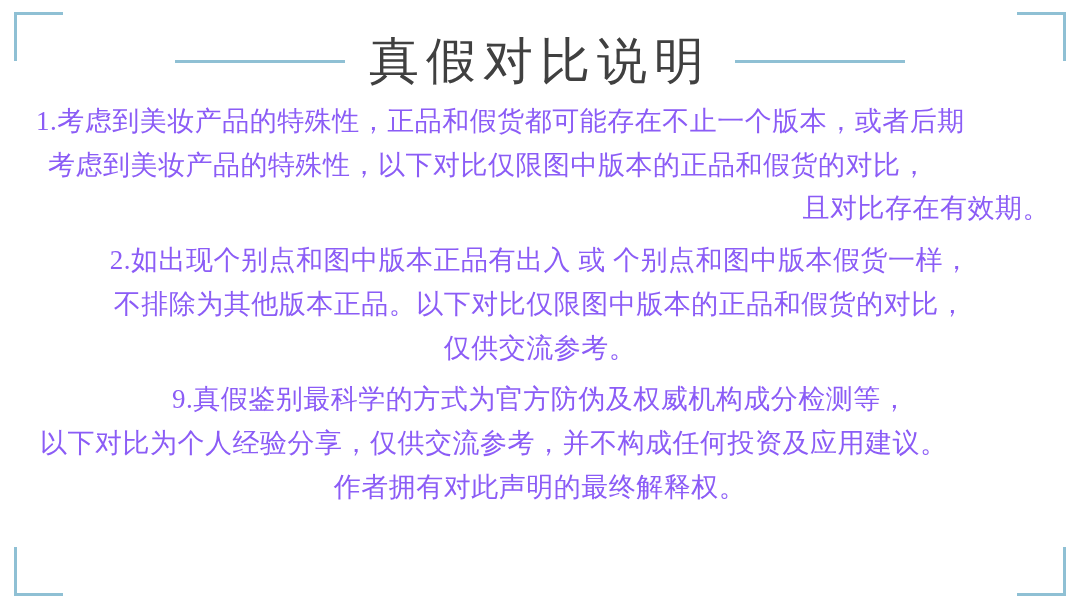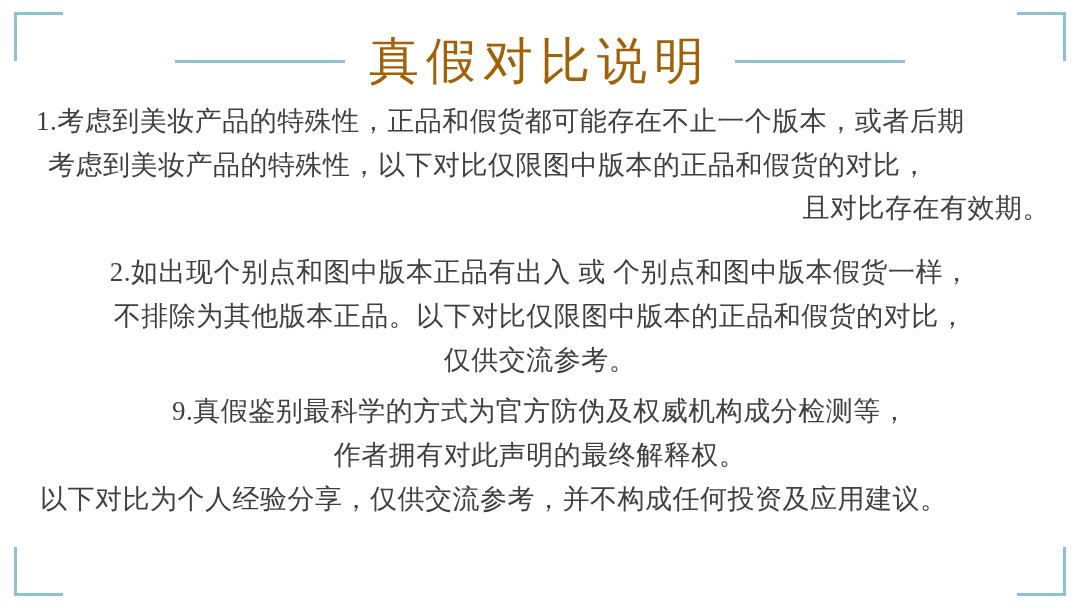--- a/index.html
+++ b/index.html
@@ -53,48 +53,48 @@
     background: #8fc0d4;
     width: 170px;
     flex: 0 0 auto;
   }
   .title-rule.left  { margin-left: 60px; }
   .title-rule.right { margin-right: 60px; }
   .doc-title {
     font-family: "Liberation Serif", "DejaVu Serif", serif;
     font-size: 50px;
     letter-spacing: 7px;
-    color: #a16207;
+    color: #404040;
     white-space: nowrap;
     font-weight: 400;
   }
 
   
   .body-block {
     position: absolute;
     top: 100px;
     left: 30px;
     width: 1020px;
     text-align: center;
   }
   .para {
     font-size: 27px;
     line-height: 1.62;
-    color: #404040;
+    color: #8b5cf6;
     letter-spacing: 0.5px;
     margin: 0 0 2px 0;
   }
   .para .line {
     display: block;
   }
   .para.p1 .line.l1 { text-align: left; padding-left: 6px; }
   .para.p1 .line.l2 { text-align: left; padding-left: 18px; }
   .para.p1 .line.l3 { text-align: right; }
 
-  .para.p2 { margin-top: 20px; }
+  .para.p2 { margin-top: 8px; }
   .para.p2 .line { text-align: center; }
 
   .para.p3 { margin-top: 8px; }
   .para.p3 .line.l1 { text-align: center; }
   .para.p3 .line.l2 { text-align: left; padding-left: 10px; }
   .para.p3 .line.l3 { text-align: center; }
 </style>
 </head>
 <body>
 
@@ -120,18 +120,18 @@
     </div>
 
     <div class="para p2">
       <span class="line l1">2.如出现个别点和图中版本正品有出入 或 个别点和图中版本假货一样，</span>
       <span class="line l2">不排除为其他版本正品。以下对比仅限图中版本的正品和假货的对比，</span>
       <span class="line l3">仅供交流参考。</span>
     </div>
 
     <div class="para p3">
       <span class="line l1">9.真假鉴别最科学的方式为官方防伪及权威机构成分检测等，</span>
+      <span class="line l2">以下对比为个人经验分享，仅供交流参考，并不构成任何投资及应用建议。</span>
       <span class="line l3">作者拥有对此声明的最终解释权。</span>
-      <span class="line l2">以下对比为个人经验分享，仅供交流参考，并不构成任何投资及应用建议。</span>
     </div>
 
   </div>
 </div>
 
 </body></html>

